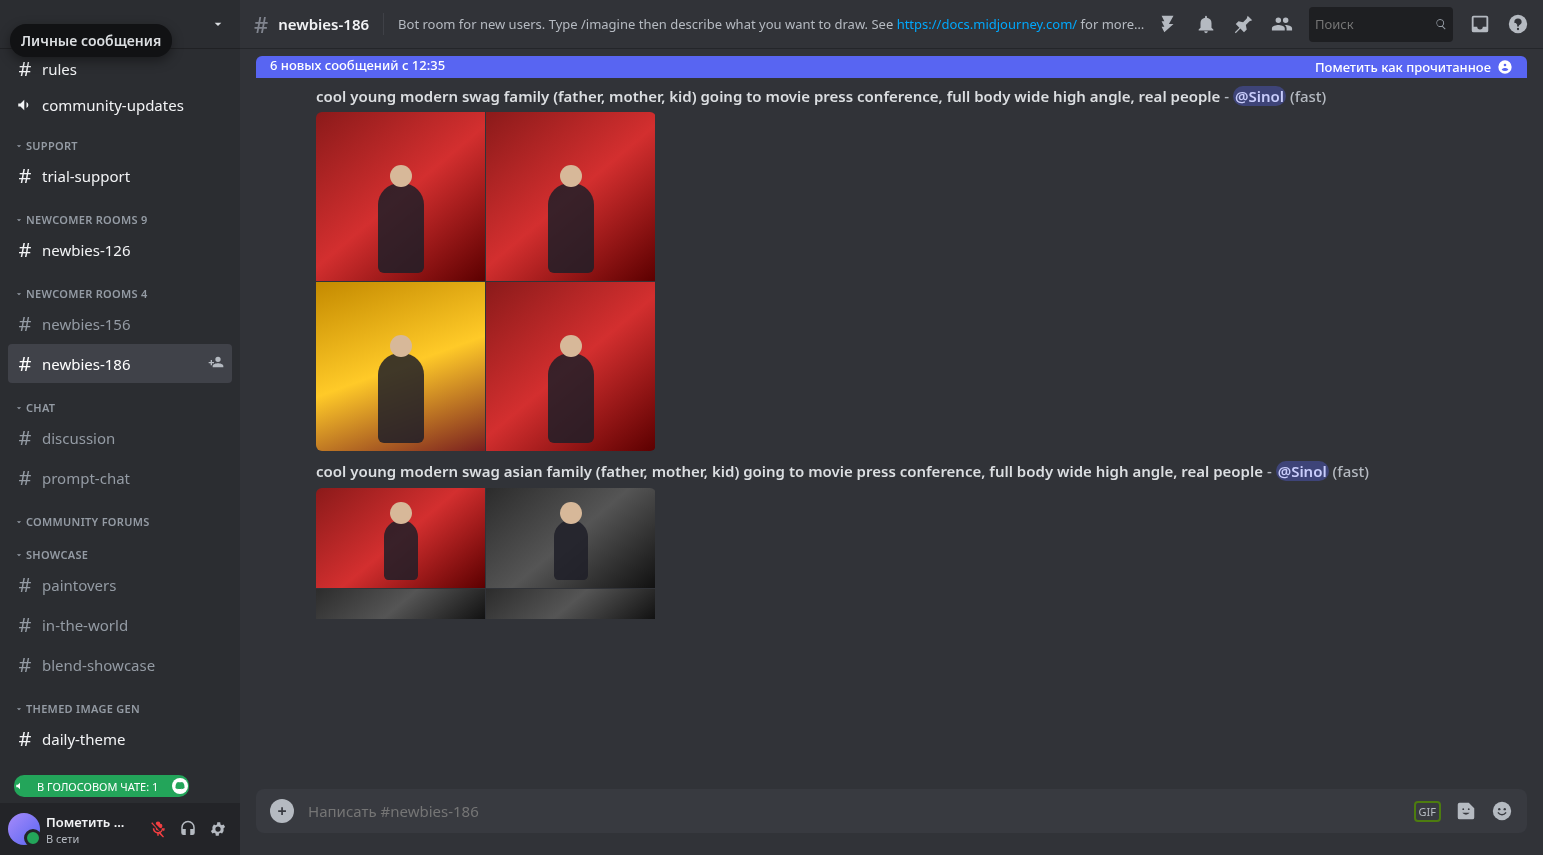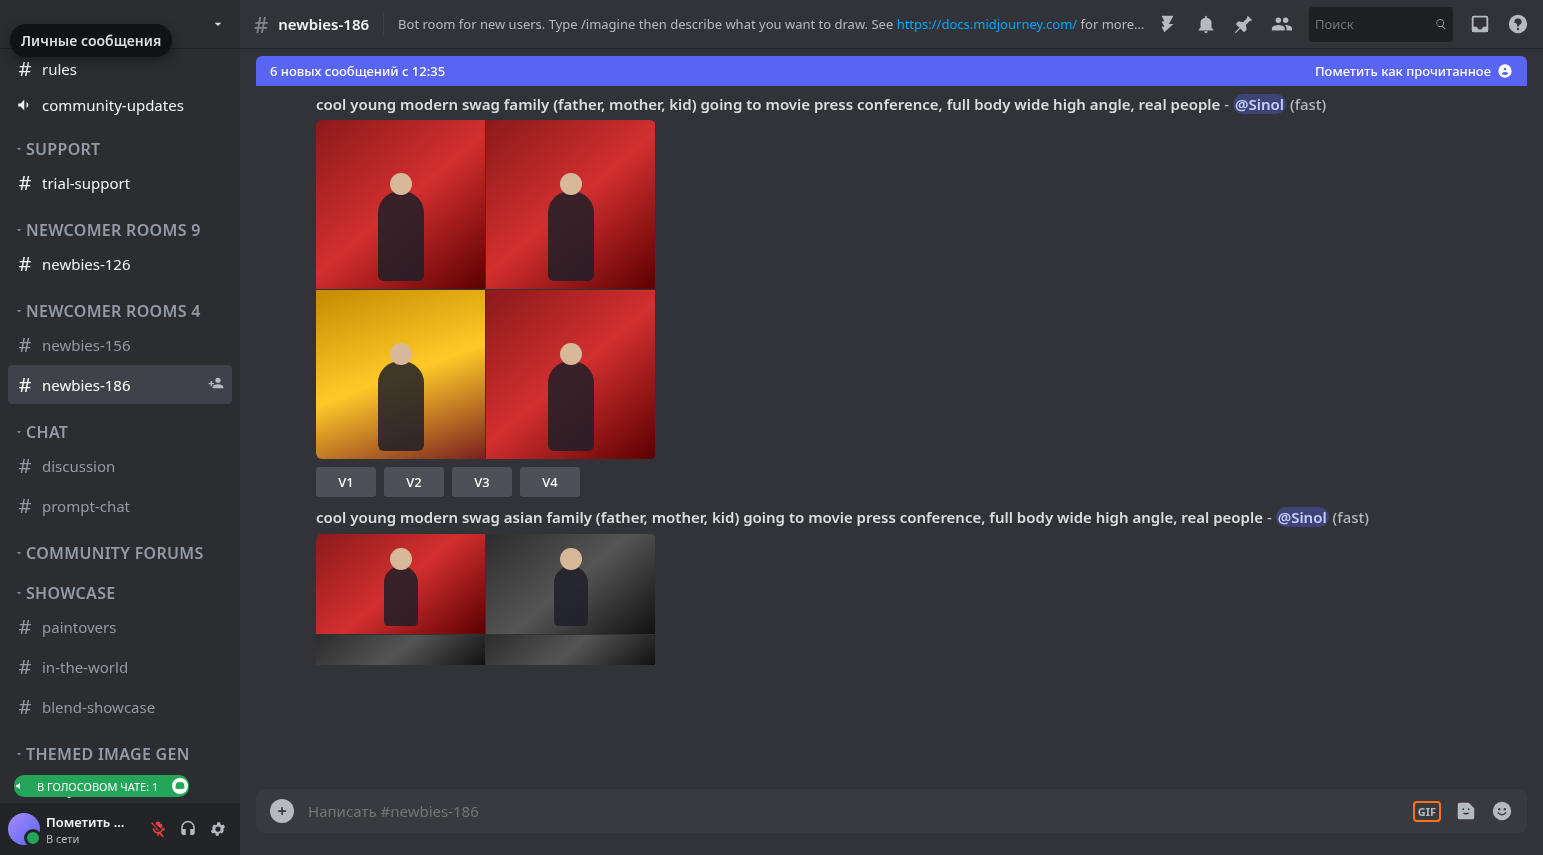--- a/index.html
+++ b/index.html
@@ -5,21 +5,21 @@
 *{margin:0;padding:0;box-sizing:border-box;font-family:"gg sans","Noto Sans",sans-serif;-webkit-font-smoothing:antialiased}
 body{background:#313338;color:#dbdee1;overflow:hidden;height:855px;width:1543px}
 .app{display:flex;height:100%}
 .sidebar{width:240px;background:#2b2d31;display:flex;flex-direction:column;position:relative}
 .server-hdr{height:48px;display:flex;align-items:center;justify-content:space-between;padding:0 14px;box-shadow:0 1px 0 rgba(0,0,0,.25);cursor:pointer;position:relative;z-index:10}
 .server-name{font-weight:600;color:#fff;font-size:15px}
 .chev{color:#dbdee1}
 .tooltip{position:absolute;top:24px;left:10px;background:#111214;color:#dbdee1;padding:7px 11px;border-radius:16px;font-size:14px;font-weight:600;box-shadow:0 4px 12px rgba(0,0,0,.4);z-index:20}
 .tooltip:after{content:"";position:absolute;left:-5px;top:12px;border:5px solid transparent;border-right-color:#111214}
 .chans{flex:1;overflow-y:hidden;padding:0 8px}
-.cat{color:#949ba4;font-size:16px;font-weight:600;letter-spacing:.3px;padding:16px 6px 2px;display:flex;align-items:center;gap:2px}
+.cat{color:#949ba4;font-size:11px;font-weight:600;letter-spacing:.3px;padding:16px 6px 2px;display:flex;align-items:center;gap:2px}
 .cat svg{width:10px;height:10px}
 .chan{display:flex;align-items:center;gap:8px;padding:6px 8px;border-radius:4px;color:#949ba4;font-size:15px;cursor:pointer;margin:1px 0}
 .chan.unread{color:#f2f3f5}
 .chan.sel{background:#404249;color:#fff}
 .chan .ic{width:18px;display:flex;justify-content:center}
 .chan-add{margin-left:auto;color:#b5bac1}
 .bottom{position:absolute;bottom:0;left:0;right:0}
 .vc-badge{margin:0 0 6px 14px;background:#23a55a;color:#fff;font-size:11px;font-weight:400;padding:3px 1px;border-radius:10px;display:inline-flex;align-items:center;gap:12px}
 .vc-badge .dc{background:#fff;color:#23a55a;border-radius:50%;width:16px;height:16px;display:flex;align-items:center;justify-content:center;margin-left:2px}
 .user-panel{height:52px;background:#232428;display:flex;align-items:center;padding:0 8px;gap:6px}
@@ -35,21 +35,21 @@
 .topbar{height:48px;display:flex;align-items:center;padding:0 14px;gap:10px;box-shadow:0 1px 0 rgba(0,0,0,.25)}
 .hash{color:#80848e;font-size:22px;font-weight:500}
 .title{color:#f2f3f5;font-weight:600;font-size:15px}
 .divider{width:1px;height:22px;background:#3f4147;margin:0 4px}
 .desc{color:#b5bac1;font-size:13px;white-space:nowrap;overflow:hidden;text-overflow:ellipsis;flex:1}
 .desc a{color:#00a8fc;text-decoration:none}
 .tb-icons{display:flex;gap:16px;align-items:center;color:#b5bac1}
 .tb-icons>*{cursor:pointer}
 .search{background:#1e1f22;border-radius:4px;height:35px;padding:0 6px;display:flex;align-items:center;gap:4px;width:144px}
 .search input{background:none;border:none;outline:none;color:#dbdee1;font-size:13px;width:100%}
-.newbar{background:#5865f2;color:#fff;height:30px;display:flex;align-items:center;justify-content:space-between;padding:0 14px;font-size:13px;font-weight:500;margin:8px 16px 0;border-radius:6px 6px 0 0}
+.newbar{background:#5865f2;color:#fff;height:22px;display:flex;justify-content:space-between;padding:0 14px;font-size:13px;font-weight:500;margin:8px 16px 0;border-radius:6px 6px 0 0}
 .newbar .mark{display:flex;align-items:center;gap:6px;cursor:pointer}
 .msgs{flex:1;overflow-y:hidden;padding:0 16px 0 20px}
 .msg{padding:8px 0 2px 56px;position:relative}
 .prompt{color:#dbdee1;font-size:15px;font-weight:600;line-height:1.35}
 .mention{background:rgba(88,101,242,.35);color:#c9cdfb;padding:0 2px;border-radius:10px}
 .meta{color:#b5bac1;font-weight:500}
 .imgs{display:grid;grid-template-columns:169px 169px;grid-auto-rows:169px;gap:1px;width:340px;margin-top:6px;border-radius:6px;overflow:hidden}
 .imgcell{background:linear-gradient(140deg,#8b1a1a,#d32f2f,#5c0000);position:relative;overflow:hidden}
 .imgcell.b{background:linear-gradient(140deg,#2c2c2c,#555,#111)}
 .imgcell.y{background:linear-gradient(160deg,#c48a00,#ffca28,#7a1f1f)}
@@ -57,21 +57,21 @@
 .fig:before{content:"";position:absolute;top:-18px;left:50%;transform:translateX(-50%);width:22px;height:22px;border-radius:50%;background:#d7b899}
 .btnrow{display:flex;gap:8px;margin-top:8px}
 .mjbtn{background:#4e5058;color:#fff;border:none;border-radius:3px;width:60px;height:30px;font-size:13px;font-weight:500;cursor:pointer;display:flex;align-items:center;justify-content:center}
 .mjbtn.refresh{background:#5865f2;width:52px}
 .input-area{padding:0 16px 22px}
 .input-box{background:#383a40;border-radius:8px;height:44px;display:flex;align-items:center;padding:0 14px;gap:14px}
 .plus{width:24px;height:24px;border-radius:50%;background:#b5bac1;color:#383a40;display:flex;align-items:center;justify-content:center;font-weight:700;cursor:pointer}
 .input-box input{flex:1;background:none;border:none;outline:none;color:#dbdee1;font-size:15px}
 .ibtns{display:flex;gap:14px;color:#b5bac1;align-items:center}
 .ibtns>*{cursor:pointer}
-.gif{font-size:11px;font-weight:700;border:2px solid #f97316;padding:1px 3px;border-radius:4px}
+.gif{font-size:11px;font-weight:400;border:2px solid #4d7c0f;padding:1px 3px;border-radius:4px}
 </style>
 </head>
 <body>
 
 <div class="app">
   <div class="sidebar">
     <div class="server-hdr">
       <span class="server-name"></span>
       <svg class="chev" width="16" height="16" viewBox="0 0 24 24" fill="currentColor">
           <path d="M7 10l5 5 5-5z"></path>
@@ -296,26 +296,20 @@
             <div class="imgcell">
               <div class="fig"></div>
             </div>
             <div class="imgcell y">
               <div class="fig"></div>
             </div>
             <div class="imgcell">
               <div class="fig"></div>
             </div>
           </div>
-          <div class="btnrow">
-            <button class="mjbtn">V1</button>
-            <button class="mjbtn">V2</button>
-            <button class="mjbtn">V3</button>
-            <button class="mjbtn">V4</button>
-          </div>
         </div>
         <div class="msg">
           <div class="prompt">cool young modern swag asian family (father, mother, kid) going to movie press conference, full body wide high angle, real people <span class="meta">-</span> <span class="mention">@Sinol</span> <span class="meta">(fast)</span></div>
           <div class="imgs" style="grid-auto-rows:100px">
             <div class="imgcell">
               <div class="fig" style="height:60px;width:34px"></div>
             </div>
             <div class="imgcell b">
               <div class="fig" style="height:60px;width:34px"></div>
             </div>

